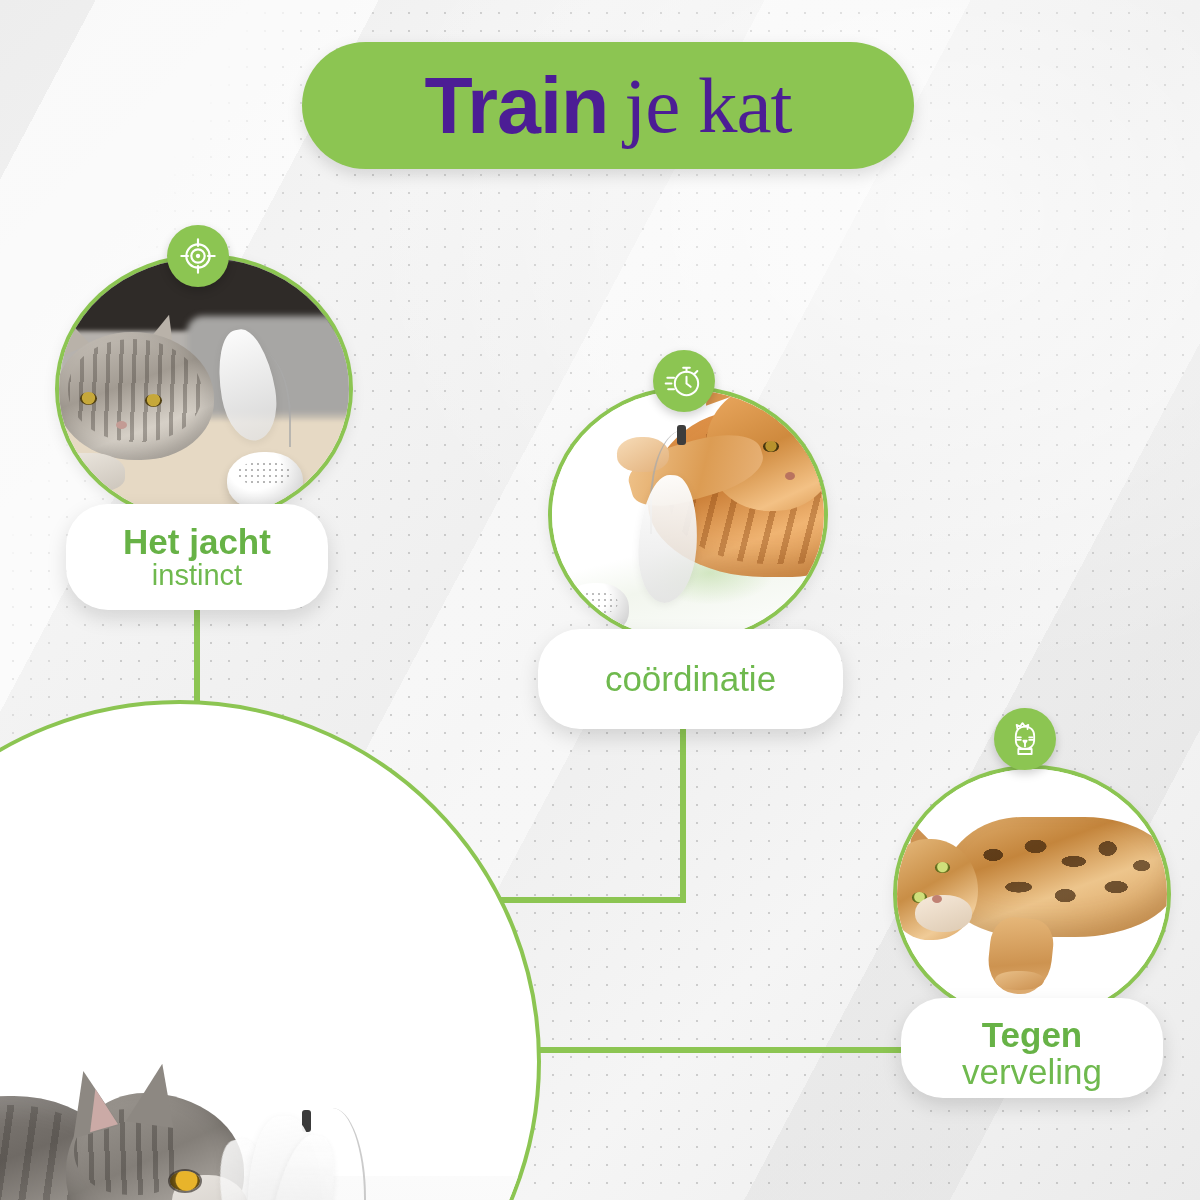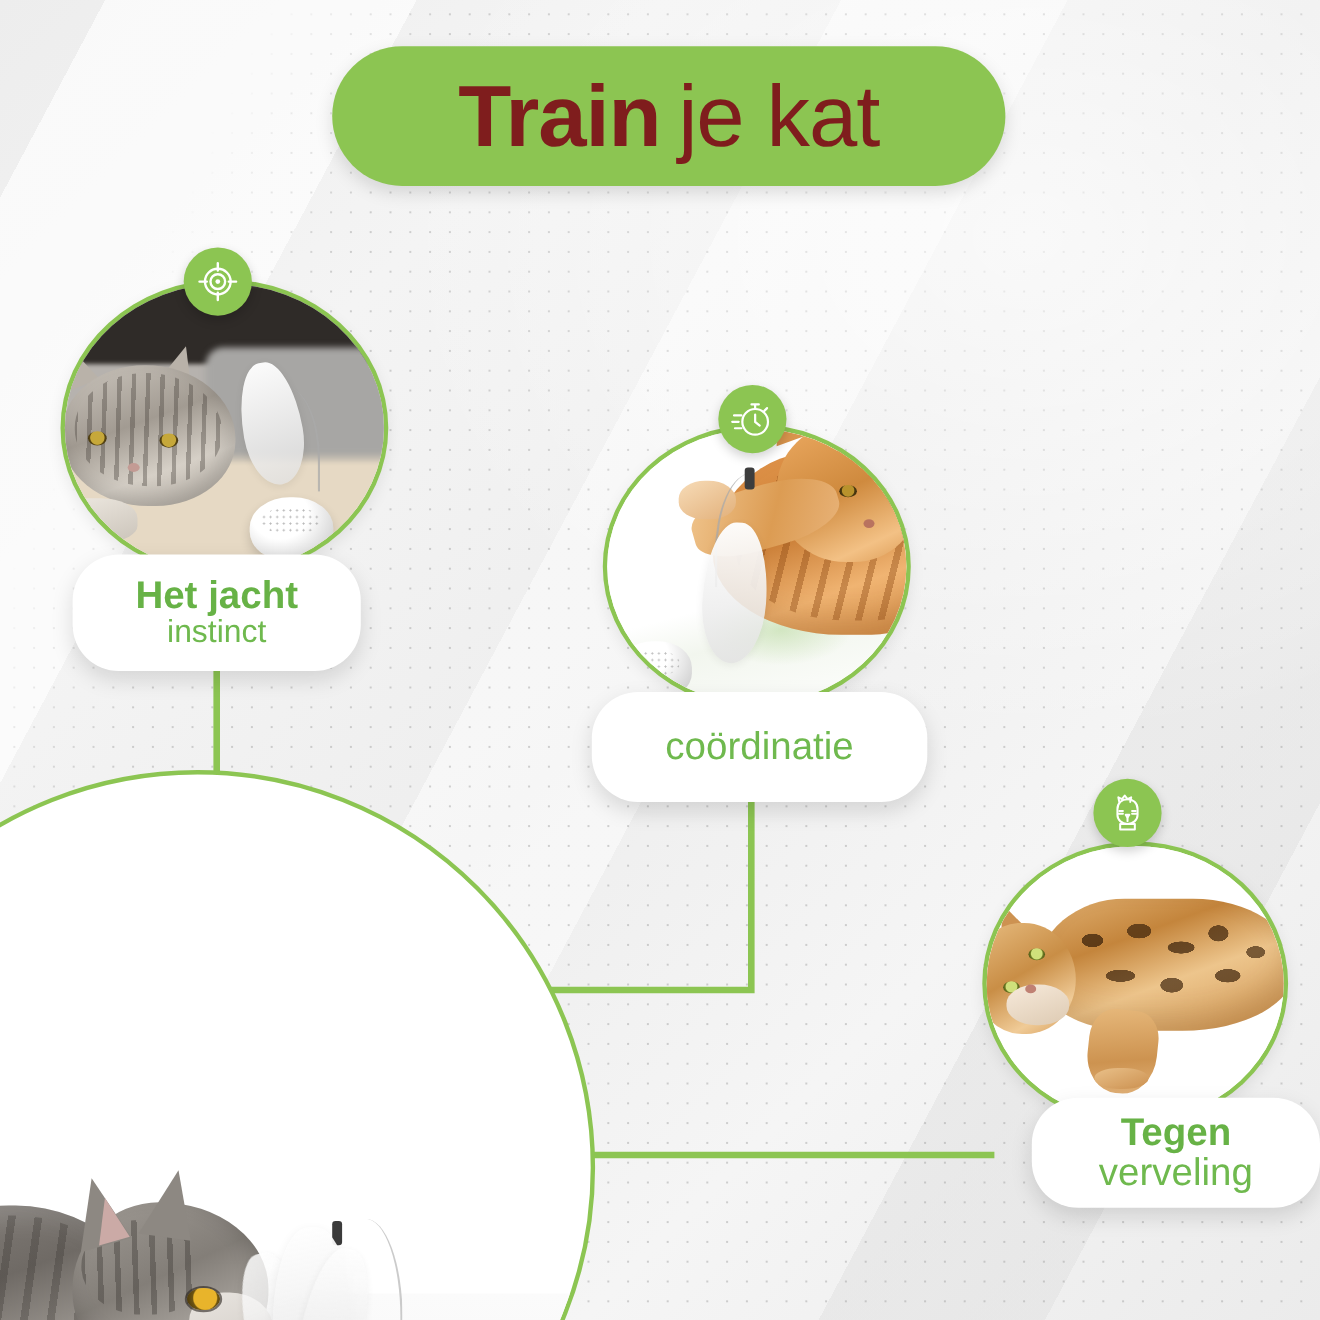--- a/index.html
+++ b/index.html
@@ -49,26 +49,26 @@
 
   
   .title-pill {
     position: absolute;
     left: 302px; top: 42px;
     width: 612px; height: 127px;
     border-radius: 64px;
     background: #8cc552;
     box-shadow: 0 6px 16px rgba(0,0,0,.13);
     display: flex; align-items: center; justify-content: center;
-    color: #7f1d1d;
+    color: #4c1d95;
     letter-spacing: -1px;
     white-space: nowrap;
   }
   .title-strong { font-size: 79px; font-weight: 700; }
-  .title-light  { font-size: 79px; font-weight: 400; margin-left: 16px; }
+  .title-light  { font-size: 79px; font-weight: 400; margin-left: 16px; font-family: Liberation Serif, serif; }
 
   
   .wires { position: absolute; inset: 0; }
 
   
   .hero-circle {
     position: absolute;
     left: -182px; top: 700px;
     width: 715px; height: 715px;
     border-radius: 50%;
@@ -192,21 +192,21 @@
   
   #card2 .photo-ring { left: 548px; top: 386px; width: 272px; height: 250px; }
   #card2 .badge { left: 653px; top: 350px; }
   #card2 .pill  { left: 538px; top: 629px; width: 305px; height: 100px; }
   #card2 .pill .l1 { font-size: 35px; }
   #card2 .pill .l2 { font-size: 35px; }
 
   
   #card3 .photo-ring { left: 893px; top: 765px; width: 270px; height: 250px; }
   #card3 .badge { left: 994px; top: 708px; }
-  #card3 .pill  { left: 938px; top: 998px; width: 262px; height: 100px; }
+  #card3 .pill  { left: 901px; top: 998px; width: 262px; height: 100px; justify-content: flex-end; }
   #card3 .pill .l1 { font-size: 35px; }
   #card3 .pill .l2 { font-size: 35px; }
 
   
   .p1-bg { position: absolute; inset: 0; background: linear-gradient(180deg,#2f2b28 0 28%, #b6b2ae 28% 44%, #cfc6b7 44% 62%, #e6d9c4 62% 100%); filter: blur(2px); }
   .p1-sofa { position: absolute; left: 44%; top: 22%; width: 62%; height: 38%; background: #a7a6a4; border-radius: 16px 16px 6px 6px; filter: blur(3px); }
   .p1-cat { position: absolute; left: -4%; top: 24%; width: 70%; height: 68%; }
   .p1-head { position: absolute; left: 4%; top: 6%; width: 78%; height: 72%;
     border-radius: 48% 52% 46% 50%;
     background: linear-gradient(160deg,#cdc7bf 0%, #a29b92 42%, #d6d0c7 70%, #b5aea5 100%);

